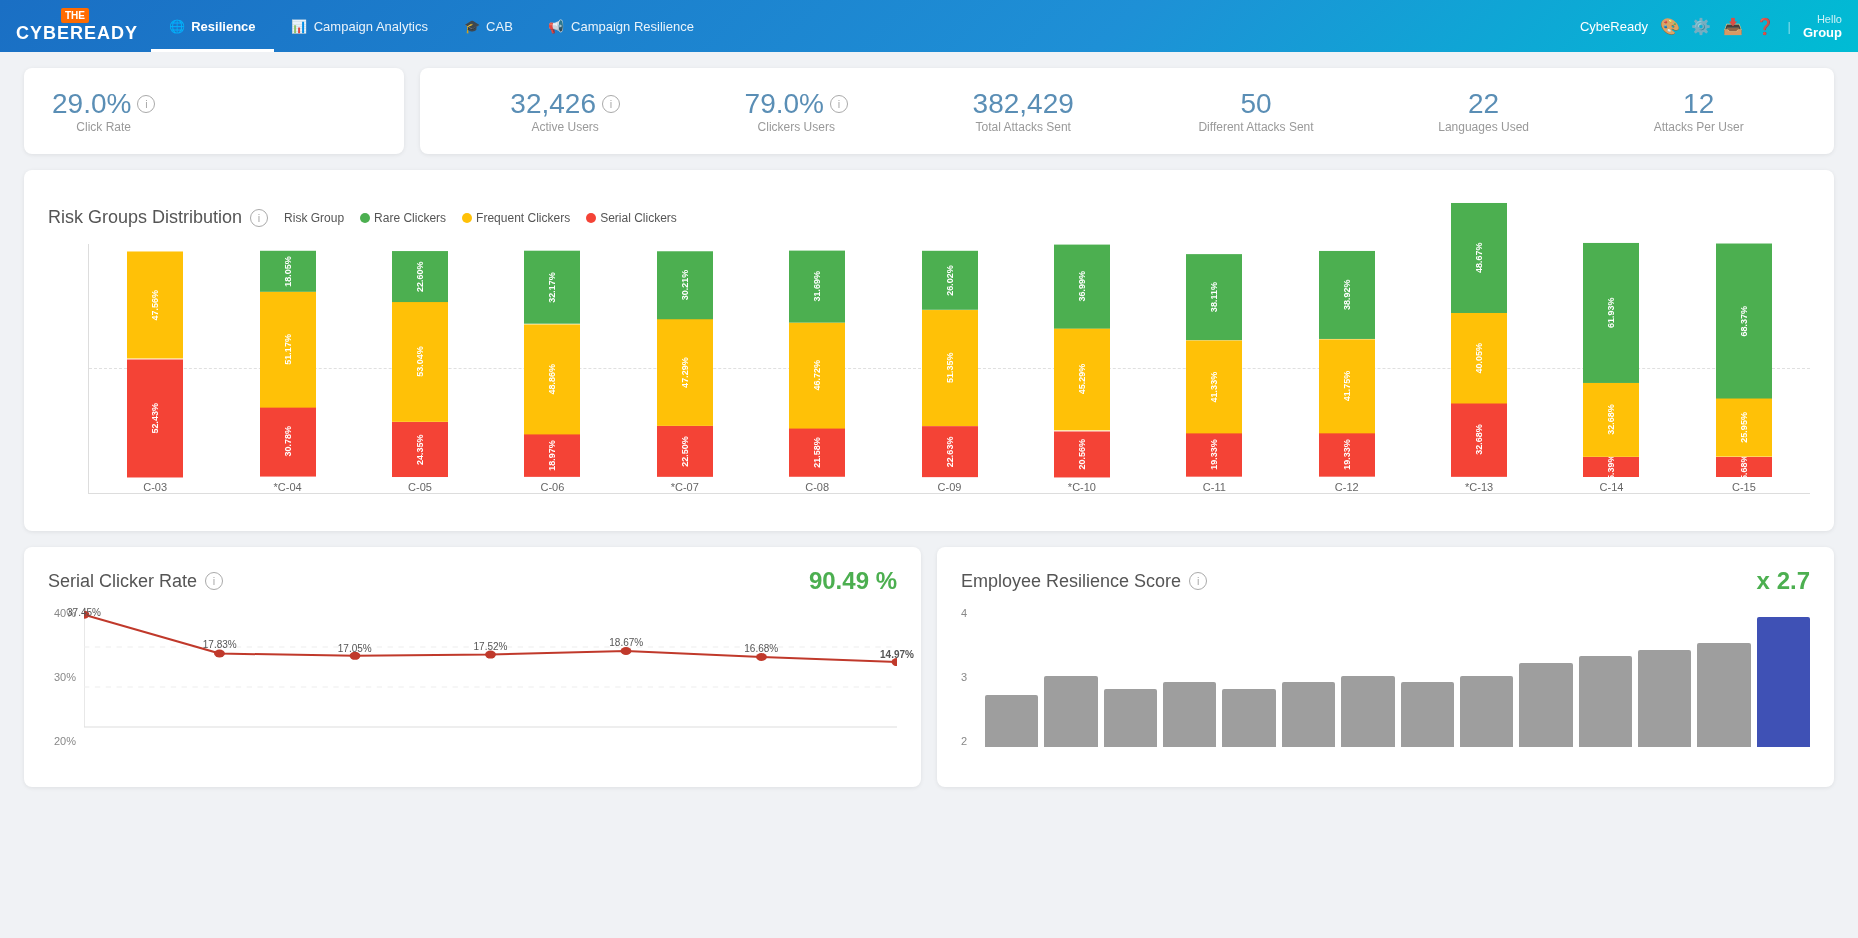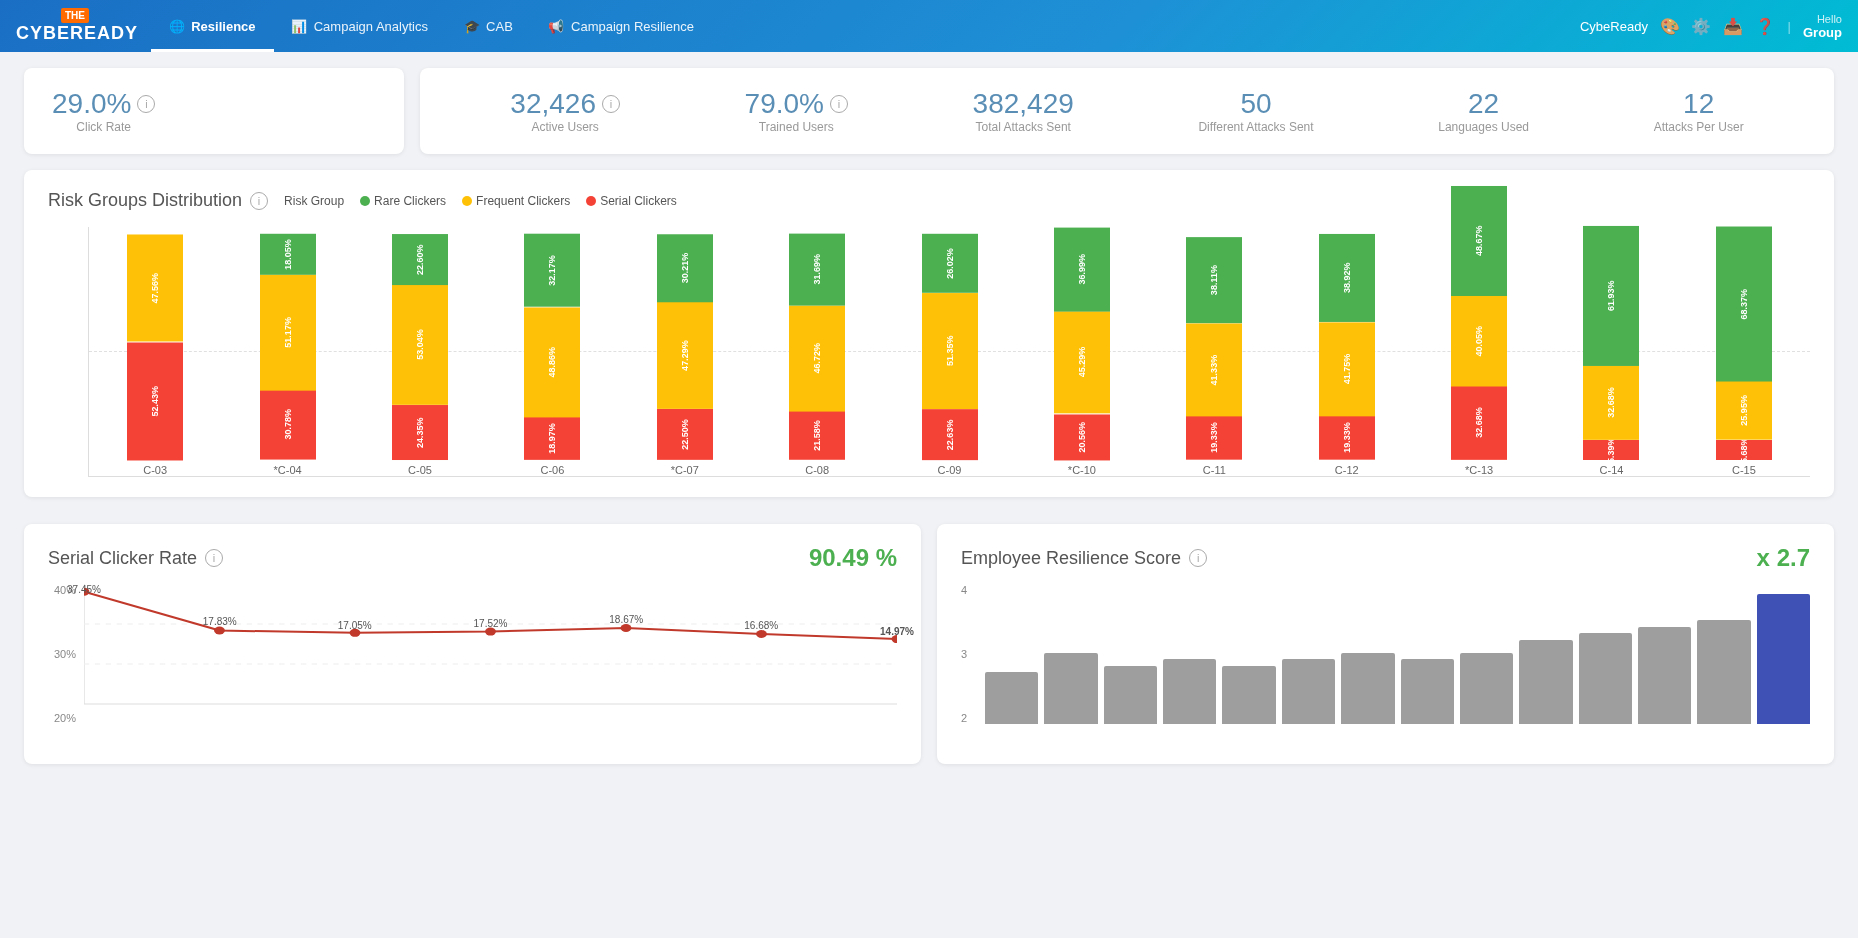--- a/index.html
+++ b/index.html
@@ -127,23 +127,23 @@
       color: #aaa;
       font-size: 11px;
       cursor: pointer;
       flex-shrink: 0;
     }
 
     
     .chart-card {
       background: white;
       border-radius: 8px;
-      padding: 20px 24px;
+      padding: 37px 24px;
       box-shadow: 0 1px 4px rgba(0,0,0,0.08);
-      margin-bottom: 27px;
+      margin-bottom: 16px;
     }
     .chart-header {
       display: flex;
       align-items: center;
       gap: 16px;
       margin-bottom: 16px;
     }
     .chart-title {
       font-size: 18px;
       color: #555;
@@ -403,21 +403,21 @@
         <span>32,426</span>
             <span class="info-icon">i</span>
       </div>
       <div class="stat-label">Active Users</div>
     </div>
         <div class="stat-item">
       <div class="stat-value">
         <span>79.0%</span>
             <span class="info-icon">i</span>
       </div>
-      <div class="stat-label">Trained Users</div>
+      <div class="stat-label">Clickers Users</div>
     </div>
         <div class="stat-item">
       <div class="stat-value">
         <span>382,429</span>
       </div>
       <div class="stat-label">Total Attacks Sent</div>
     </div>
         <div class="stat-item">
       <div class="stat-value">
         <span>50</span>

